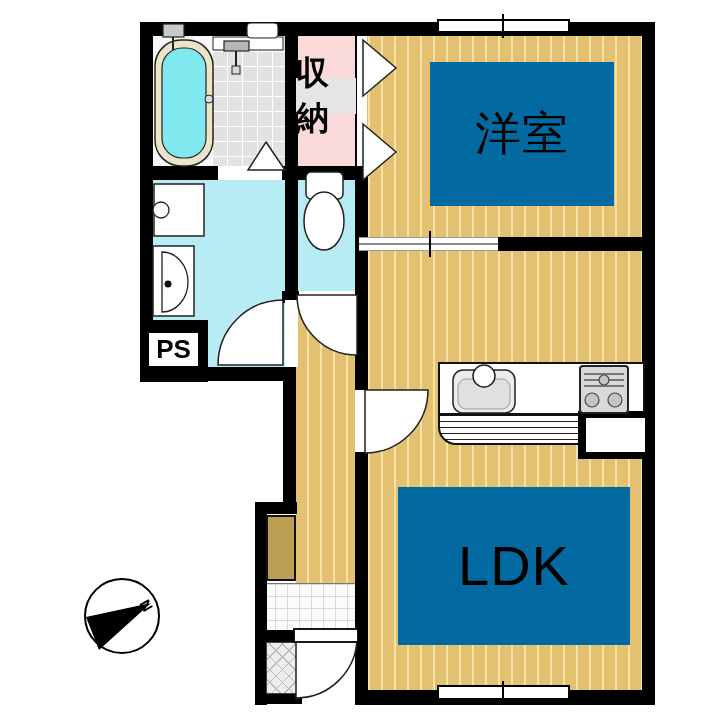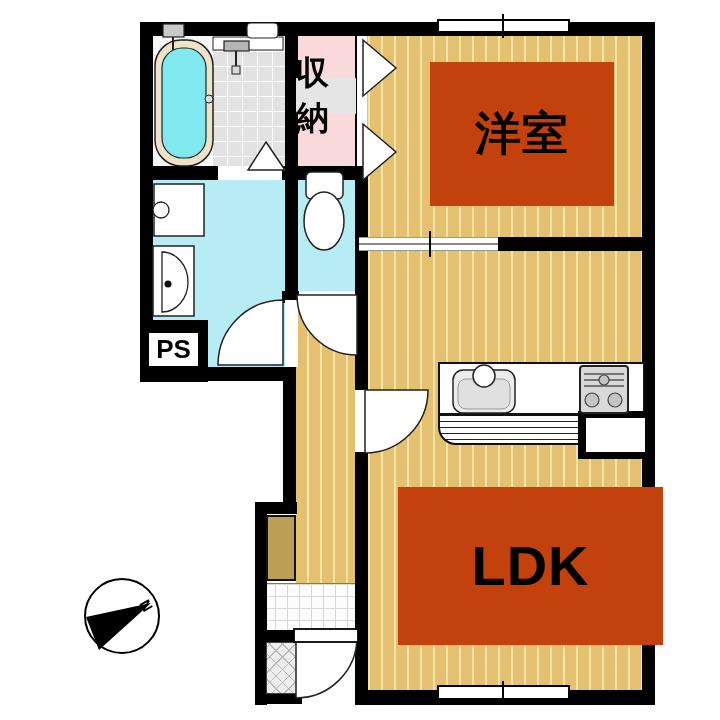--- a/index.html
+++ b/index.html
@@ -37,21 +37,21 @@
                      repeating-linear-gradient(-45deg,#b9b9b9 0 1px,transparent 1px 9px);
     border:1px solid #444;
   }
   .white{position:absolute;background:#fff;}
   .window{position:absolute;background:#fff;border:2px solid #000;box-sizing:border-box;}
   .tick{position:absolute;background:#000;}
   .slide-door{position:absolute;background:#fff;border-top:1px solid #999;border-bottom:1px solid #999;box-sizing:border-box;}
   .slide-rail{position:absolute;background:#8a8a8a;}
   .label{
     position:absolute;display:flex;flex-direction:row;align-items:center;justify-content:center;
-    background:#c2410c;font-weight:bold;line-height:1.08;text-align:center;letter-spacing:1px;
+    background:#0369a1;font-weight:normal;line-height:1.08;text-align:center;letter-spacing:1px;
   }
   .room-name-large{font-size:46px;}
   .room-size-large{font-size:42px;}
   .ldk-name{font-size:56px;}
   .ldk-size{font-size:46px;}
   .storage-label{position:absolute;background:#e5e5e5;font-weight:bold;font-size:33px;
     display:flex;align-items:center;justify-content:center;letter-spacing:1px;}
   .ps-box{position:absolute;background:#fff;border:2px solid #000;box-sizing:border-box;
     display:flex;align-items:center;justify-content:center;font-weight:bold;font-size:26px;}
   .counter{position:absolute;background:#fff;border:2px solid #111;box-sizing:border-box;}
@@ -179,20 +179,20 @@
     <circle cx="604" cy="380" r="5" fill="#c4c4c4" stroke="#444" stroke-width="1.2"></circle>
     <circle cx="592" cy="400" r="7" fill="#c4c4c4" stroke="#444" stroke-width="1.2"></circle>
     <circle cx="615" cy="400" r="7" fill="#c4c4c4" stroke="#444" stroke-width="1.2"></circle>
 
     <path d="M 151 603 L 86 617 L 99 650 Z" fill="#000"></path>
   </svg>
 
   <div class="label" style="left:430px;top:62px;width:184px;height:144px;">
     <span class="room-name-large">洋室</span>
   </div>
-  <div class="label" style="left:398px;top:487px;width:265px;height:158px;">
+  <div class="label" style="left:398px;top:487px;width:232px;height:158px;">
     <span class="ldk-name">LDK</span>
   </div>
   <div class="storage-label" style="left:296px;top:78px;width:60px;height:36px;">収納</div>
   <div class="ps-box" style="left:147px;top:331px;width:53px;height:37px;">PS</div>
   <div class="compass-n" style="left:141px;top:597px;">N</div>
 
 </div>
 
 </body></html>

